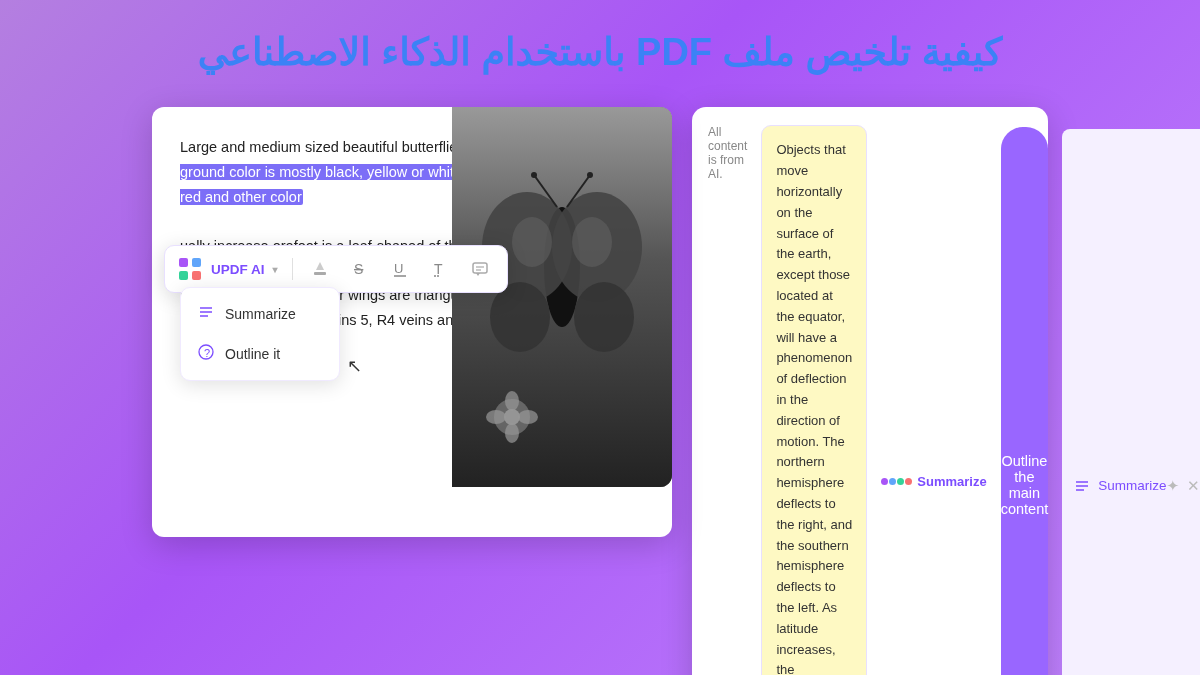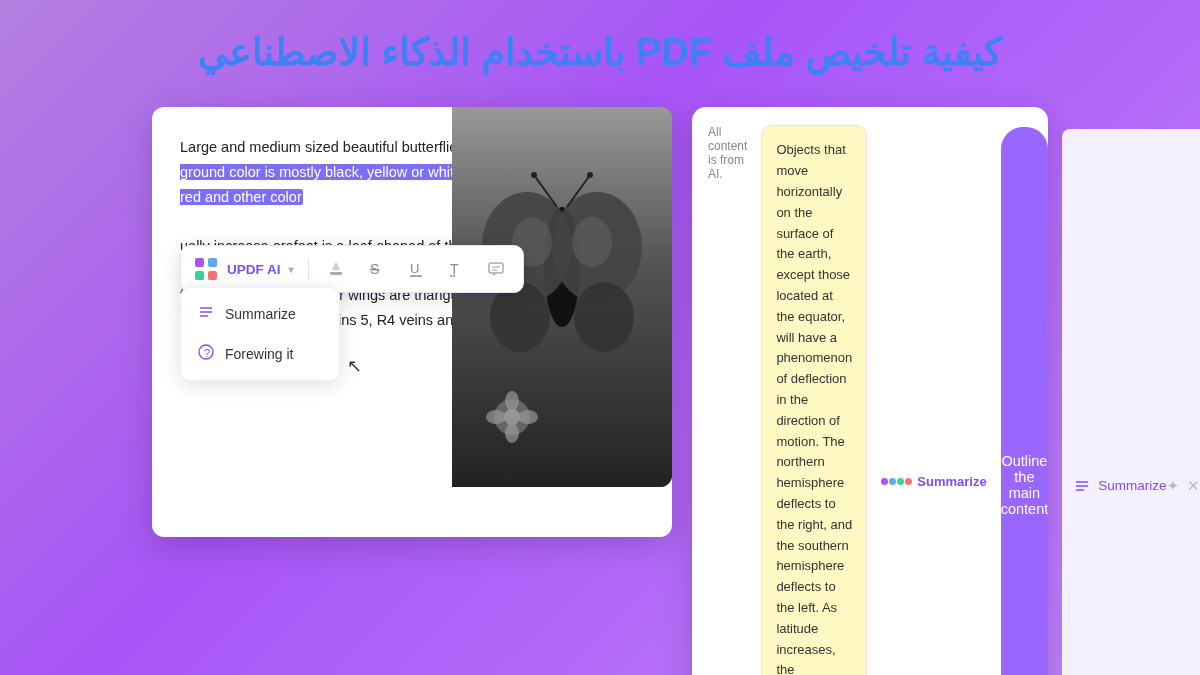--- a/index.html
+++ b/index.html
@@ -74,21 +74,21 @@
     
     .butterfly-img svg {
       width: 100%;
       height: 100%;
     }
 
     
     .toolbar-popup {
       position: absolute;
       top: 138px;
-      left: 28px;
+      left: 12px;
       background: #fff;
       border-radius: 10px;
       box-shadow: 0 4px 20px rgba(0,0,0,0.15);
       padding: 10px 14px;
       display: flex;
       align-items: center;
       gap: 14px;
       z-index: 10;
       border: 1px solid #e8e0ff;
     }
@@ -417,21 +417,21 @@
         </span>
         <span>Summarize</span>
       </div>
       <div class="dropdown-item">
         <span class="item-icon">
           <svg width="18" height="18" viewBox="0 0 18 18">
               <circle cx="9" cy="9" r="7" fill="none" stroke="#7c4dff" stroke-width="1.3"></circle>
               <text x="7" y="14" font-size="11" fill="#7c4dff" font-family="Arial">?</text>
             </svg>
         </span>
-        <span>Forewing it</span>
+        <span>Outline it</span>
       </div>
     </div>
 
     <div class="cursor-arrow">↖</div>
 
   </div>
 
   <div class="ai-panel">
     <div class="ai-notice">All content is from AI.</div>
 

